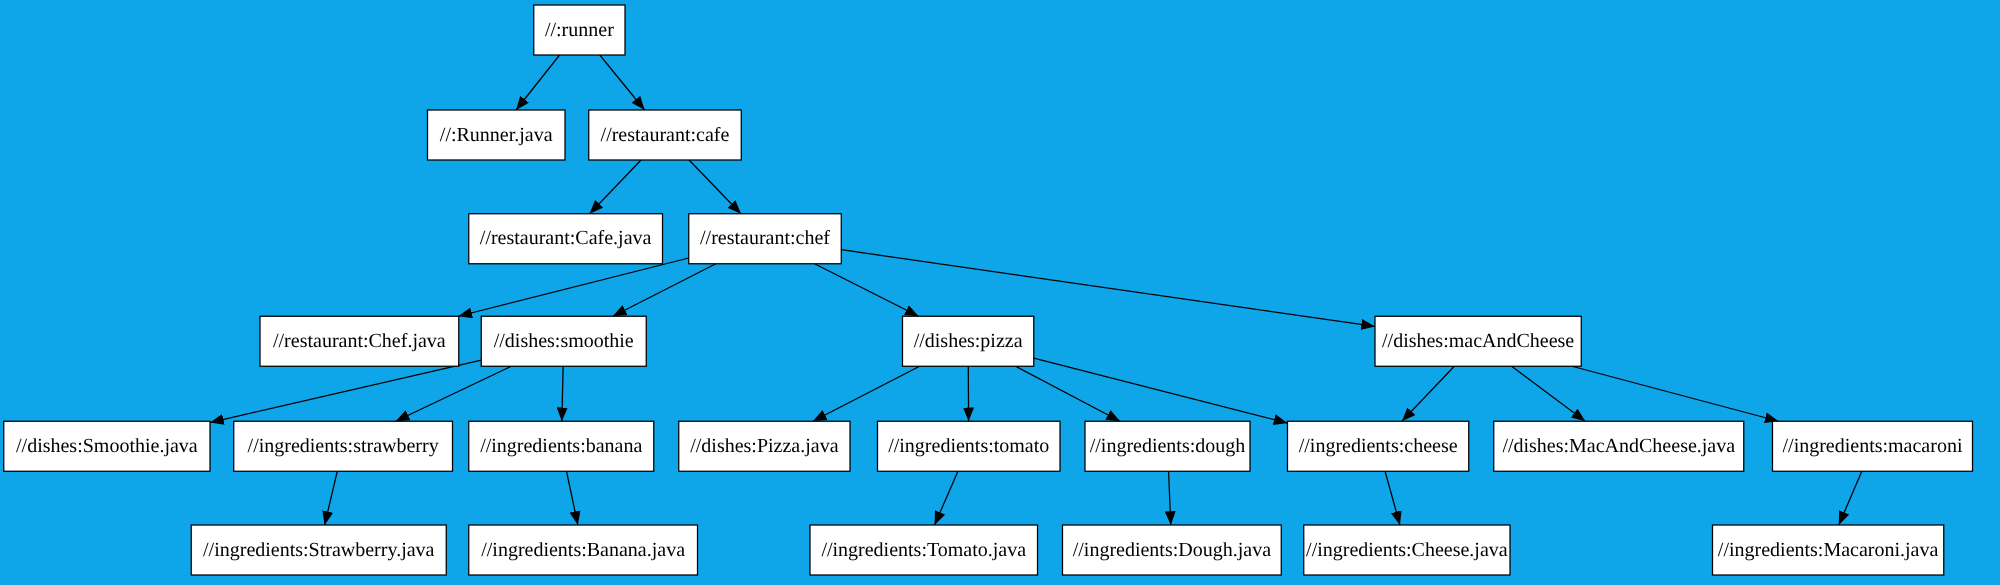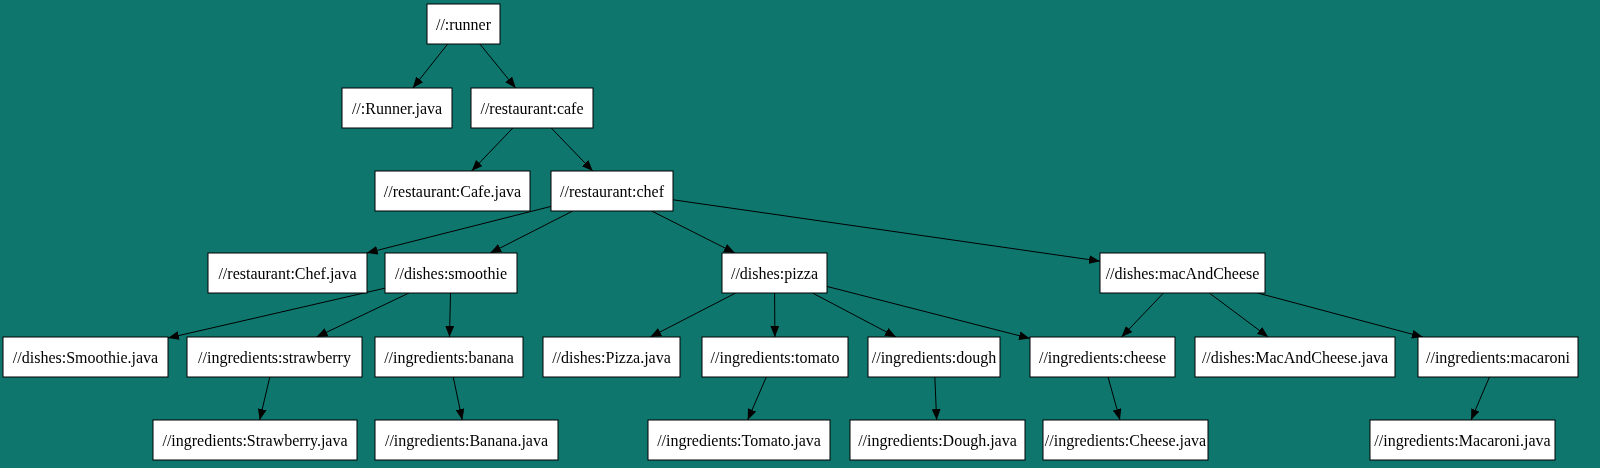--- a/index.html
+++ b/index.html
@@ -5,21 +5,21 @@
   html, body {
     margin: 0;
     padding: 0;
     background: #ffffff;
     font-family: "Liberation Serif", "DejaVu Serif", serif;
   }
   .canvas {
     position: relative;
     width: 1600px;
     height: 468px;
-    background: #0f766e;
+    background: #0ea5e9;
     overflow: hidden;
   }
   svg { display: block; }
   .node-rect {
     fill: #ffffff;
     stroke: #000000;
     stroke-width: 1;
   }
   .node-label {
     fill: #000000;

